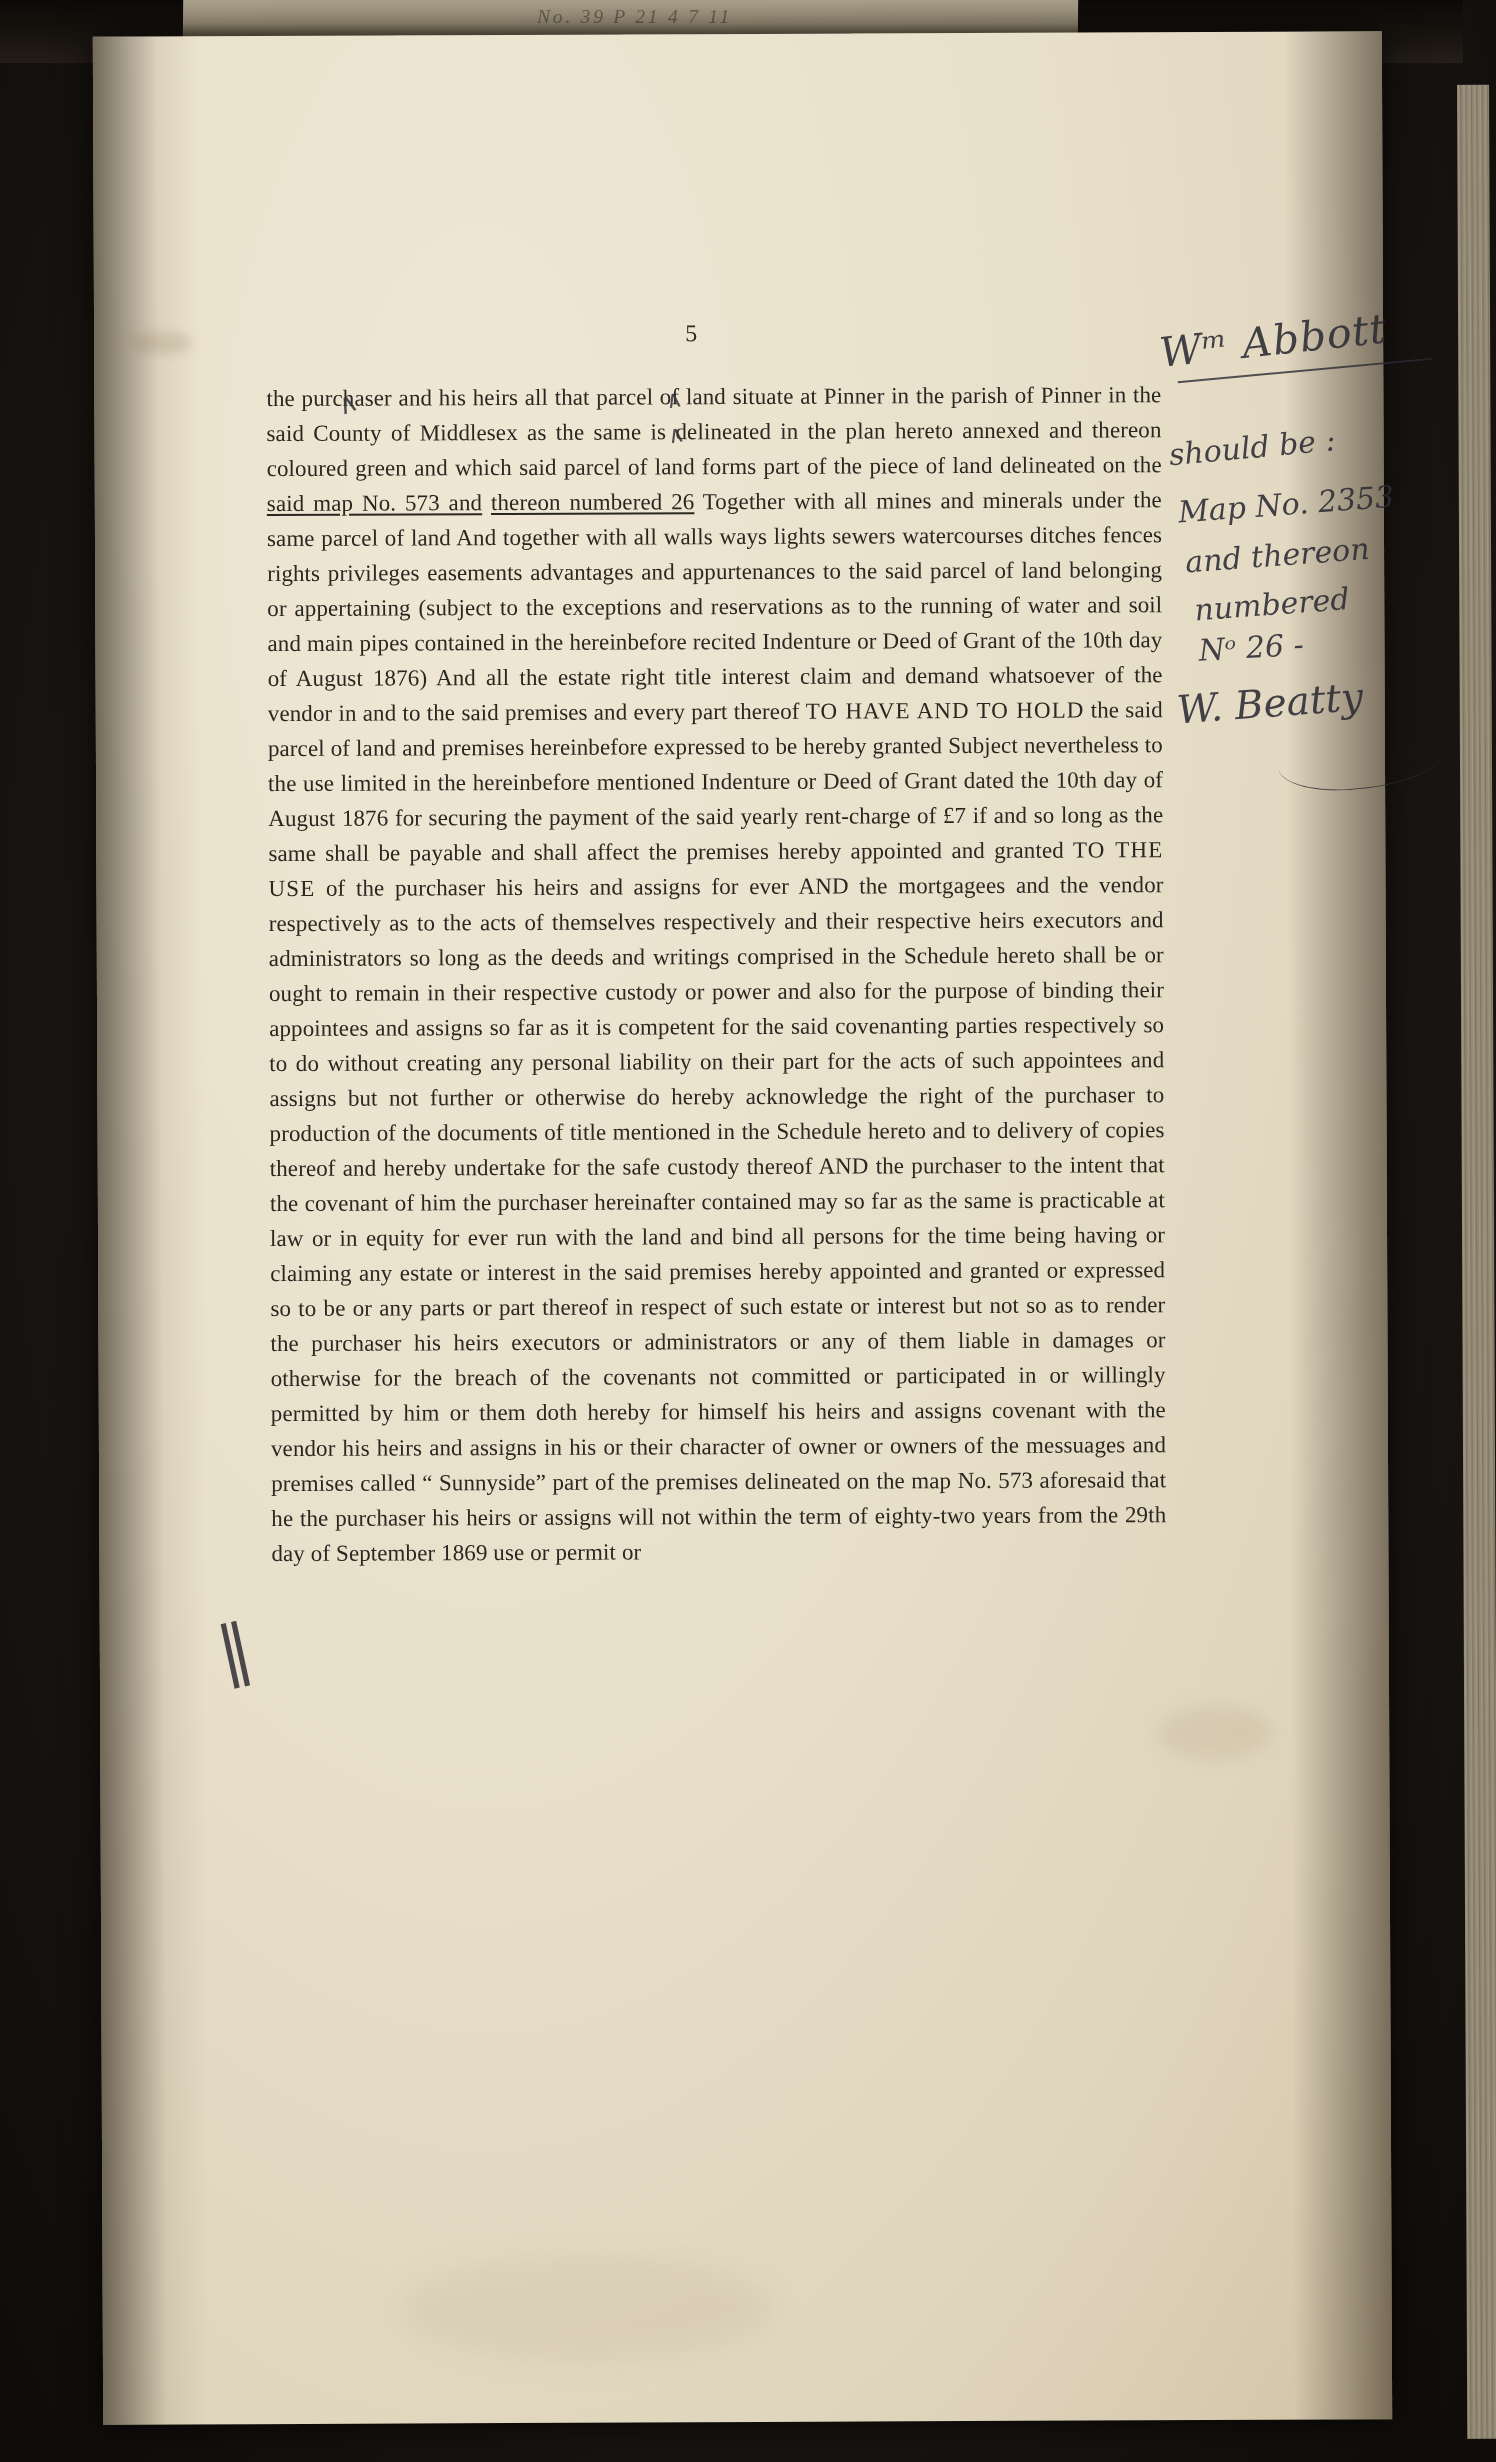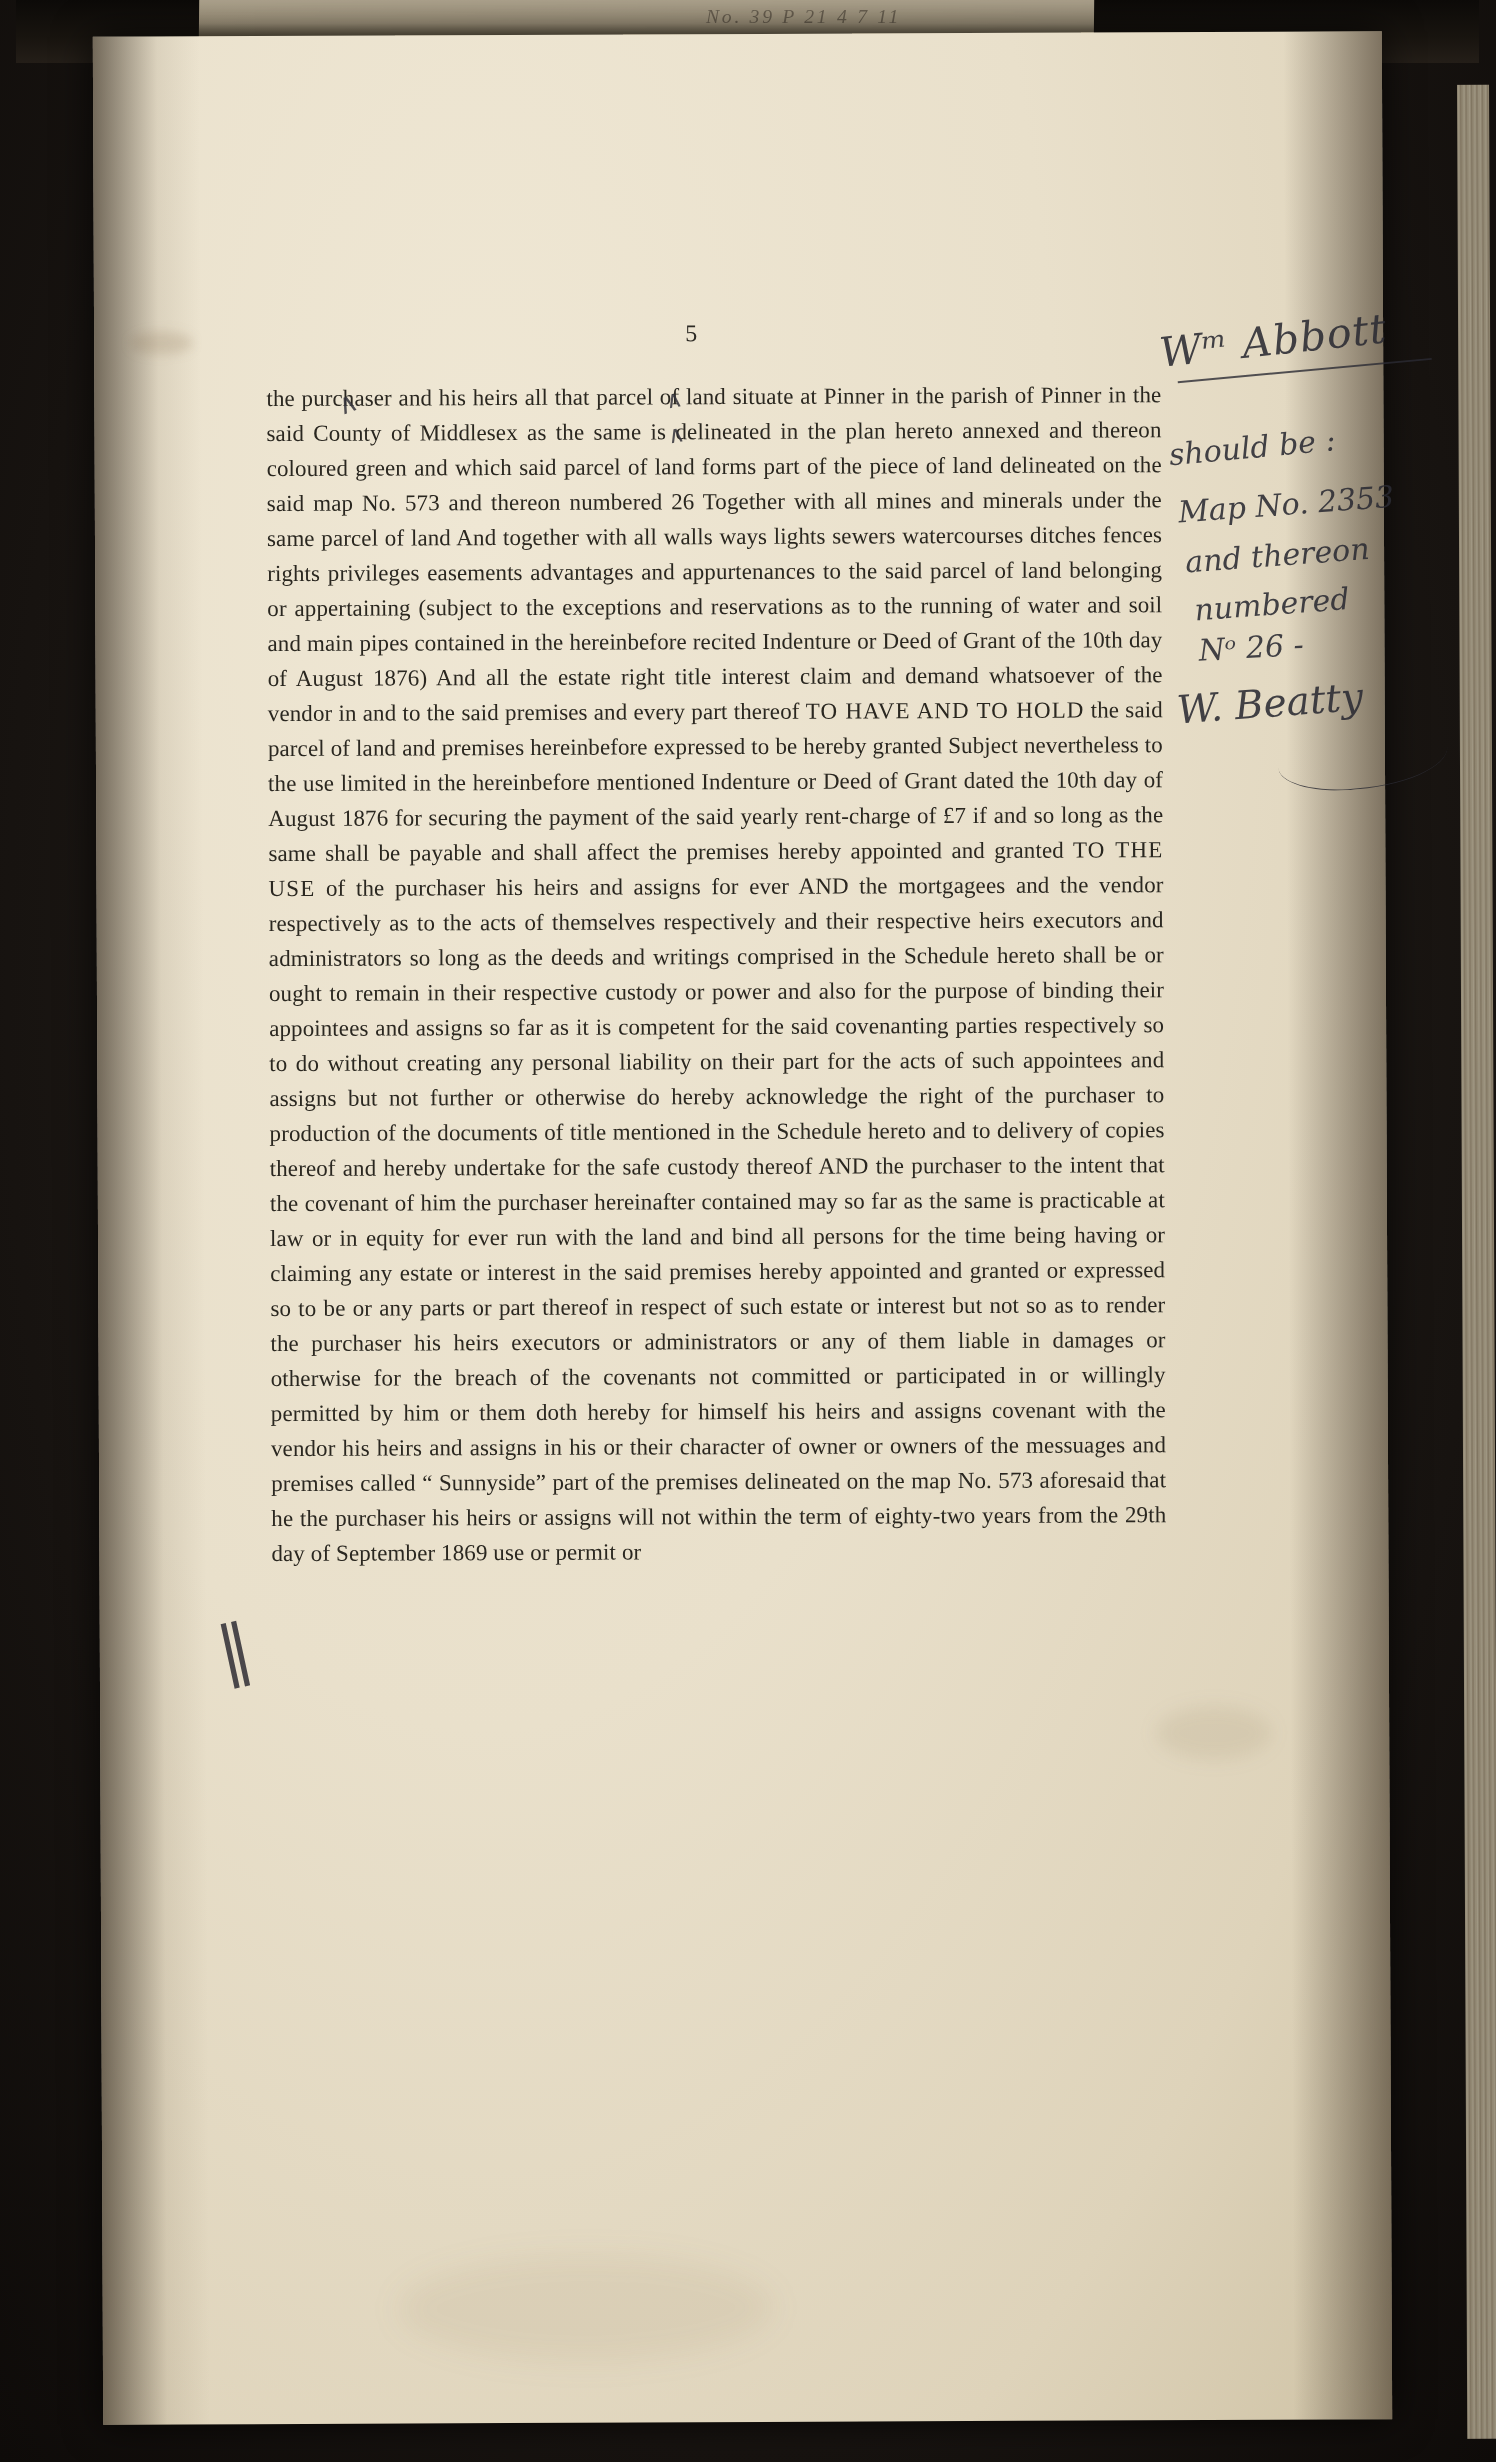--- a/index.html
+++ b/index.html
@@ -19,23 +19,22 @@
   
   #board {
     position: absolute;
     inset: 0;
     background:
       radial-gradient(ellipse at 50% 40%, #2a2520 0%, #171310 70%, #0e0b09 100%);
   }
   
   #top-edge {
     position: absolute;
-    left: 16px; top: 0; width: 1463px; height: 63px;
+    left: 0; top: 0; width: 1463px; height: 63px;
     background: linear-gradient(#0c0a08 0%, #18140f 60%, #241e18 100%);
-    text-align: center;
   }
   #prev-page-strip {
     position: absolute;
     left: 183px; top: 0; width: 895px; height: 39px;
     background: linear-gradient(#c9bda4 0%, #b8ab90 60%, #6a6049 100%);
     opacity: .85;
     transform: skewX(-0.6deg);
     filter: blur(0.3px);
   }
   #prev-page-marks {
@@ -105,21 +104,21 @@
     width: 895px;
     font-size: 23px;
     line-height: 35px;
     color: #2a2720;
     text-align: justify;
     text-justify: inter-word;
     letter-spacing: 0.1px;
     -webkit-font-smoothing: antialiased;
   }
   #body-text p { margin: 0; }
-  .u { text-underline-offset: 2.7px; }
+  .u { text-decoration: underline; text-underline-offset: 2.7px; }
   .caps { letter-spacing: 1.1px; }
 
   
   .hand {
     position: absolute;
     font-family: "DejaVu Serif", serif;
     font-style: italic;
     color: #2b2b33;
     white-space: nowrap;
     opacity: .88;

